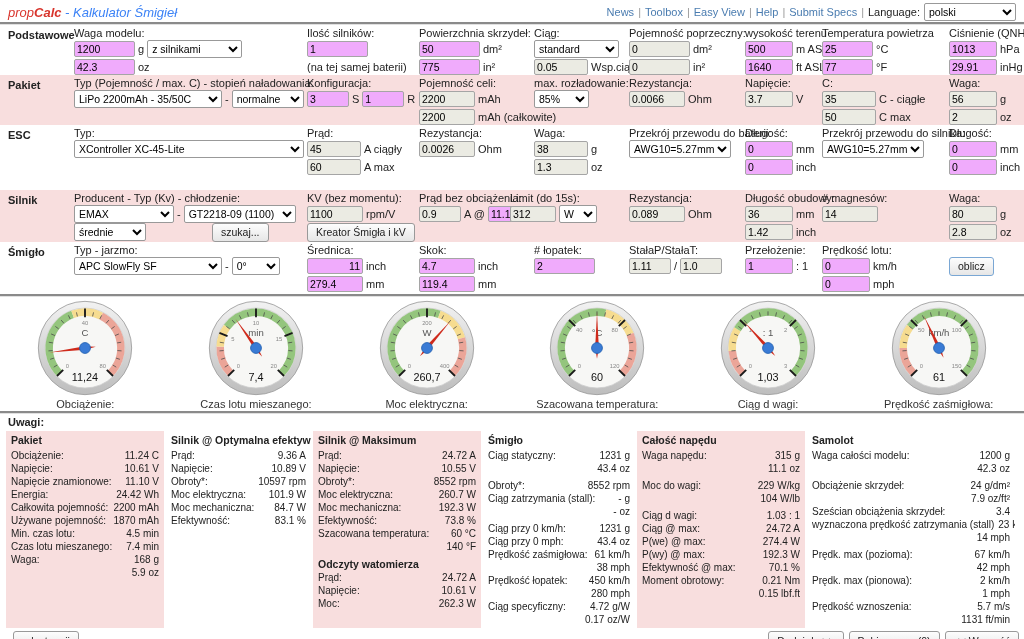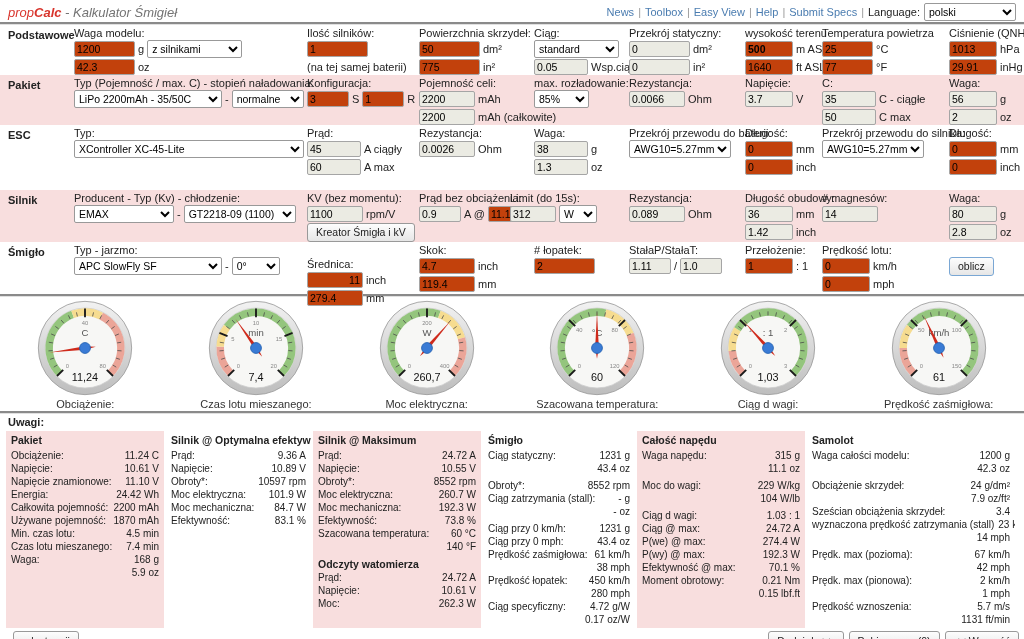--- a/index.html
+++ b/index.html
@@ -5,32 +5,32 @@
   html,body{margin:0;padding:0;}
   body{width:1024px;height:639px;overflow:hidden;background:#fff;color:#222;
        font-family:"Liberation Sans",sans-serif;font-size:11px;}
   a{text-decoration:none;}
   
   .hdr{display:flex;align-items:center;height:20px;padding:2px 8px 0 8px;}
   .hdr-note{flex:1;color:#444;padding-left:92px;}
   .logo{font-style:italic;font-size:13px;white-space:nowrap;}
   .logo .p{color:#d8342c;}
   .logo .c{color:#d8342c;font-weight:bold;}
-  .logo .r{color:#737373;}
+  .logo .r{color:#3b82f6;}
   .hdr-right{flex:1;display:flex;justify-content:flex-end;align-items:center;white-space:nowrap;}
   .hdr-right a{color:#4a7cb0;}
   .sep{color:#999;margin:0 4px;}
   .langlab{color:#222;margin-right:4px;}
   
   .rule{height:2px;background:#8a8a8a;border-bottom:1px solid #e0e0e0;}
   
   select{font-family:inherit;font-size:10.5px;height:18px;border:1px solid #999;
          background:#fff;border-radius:2px;}
   input{font-family:inherit;font-size:10.5px;height:14px;border:1px solid #a5a5a5;
-        padding:0 2px;border-radius:2px;background:#c2410c;}
+        padding:0 2px;border-radius:2px;background:#f0abfc;}
   input.ro{background:#ebebe3;}
   button{font-family:inherit;font-size:10.5px;height:19px;border:1px solid #999;
          background:linear-gradient(#fdfdfd,#e6e6e6);border-radius:3px;padding:0 8px;color:#222;}
   button.primary{border-color:#7aa7d4;}
   .frow{position:relative;}
   .frow.tint{background:#f8dede;}
   .sect{position:absolute;left:8px;top:4px;font-weight:bold;white-space:nowrap;}
   .fgroup{position:absolute;top:2px;}
   .fglabel{height:13px;line-height:13px;white-space:nowrap;}
   .fline{display:flex;align-items:center;height:18px;white-space:nowrap;}
@@ -121,34 +121,34 @@
         <div class="fglabel">Ciąg:</div>
         <div class="fline">
           <select class="fsel" style="width: 85px;"><option>standard</option></select>
         </div>
         <div class="fline">
           <input class="fin ro" readonly="" value="0.05" style="width: 48px;">
           <span class="ftext">Wsp.ciągu</span>
         </div>
       </div>
       <div class="fgroup" style="left: 629px; width: 116px;">
-        <div class="fglabel">Przekrój statyczny:</div>
+        <div class="fglabel">Pojemność poprzeczny:</div>
         <div class="fline">
           <input class="fin ro" readonly="" value="0" style="width: 55px;">
           <span class="ftext">dm²</span>
         </div>
         <div class="fline">
           <input class="fin ro" readonly="" value="0" style="width: 55px;">
           <span class="ftext">in²</span>
         </div>
       </div>
       <div class="fgroup" style="left: 745px; width: 77px;">
         <div class="fglabel">wysokość terenu</div>
         <div class="fline">
-          <input class="fin" value="500" style="width: 42px; font-weight: bold;">
+          <input class="fin" value="500" style="width: 42px;">
           <span class="ftext">m ASL</span>
         </div>
         <div class="fline">
           <input class="fin" value="1640" style="width: 42px;">
           <span class="ftext">ft ASL</span>
         </div>
       </div>
       <div class="fgroup" style="left: 822px; width: 127px;">
         <div class="fglabel">Temperatura powietrza</div>
         <div class="fline">
@@ -319,20 +319,25 @@
     </div>
     <div class="frow tint" style="height: 52px;">
       <div class="sect">Silnik</div>
       <div class="fgroup" style="left: 74px; width: 233px;">
         <div class="fglabel">Producent - Typ (Kv) - chłodzenie:</div>
         <div class="fline">
           <select class="fsel" style="width: 100px;"><option>EMAX</option></select>
           <span class="ftext">-</span>
           <select class="fsel" style="width: 112px;"><option>GT2218-09 (1100)</option></select>
         </div>
+        <div class="fline">
+          <select class="fsel" style="width: 72px;"><option>średnie</option></select>
+          <span class="fgap" style="display: inline-block; width: 60px;"></span>
+          <button class="fbtn">szukaj...</button>
+        </div>
       </div>
       <div class="fgroup" style="left: 307px; width: 112px;">
         <div class="fglabel">KV (bez momentu):</div>
         <div class="fline">
           <input class="fin ro" readonly="" value="1100" style="width: 50px;">
           <span class="ftext">rpm/V</span>
         </div>
         <div class="fline">
           <button class="fbtn">Kreator Śmigła i kV</button>
         </div>
@@ -392,21 +397,21 @@
     <div class="frow" style="height: 52px;">
       <div class="sect">Śmigło</div>
       <div class="fgroup" style="left: 74px; width: 233px;">
         <div class="fglabel">Typ - jarzmo:</div>
         <div class="fline">
           <select class="fsel" style="width: 148px;"><option>APC SlowFly SF</option></select>
           <span class="ftext">-</span>
           <select class="fsel" style="width: 48px;"><option>0°</option></select>
         </div>
       </div>
-      <div class="fgroup" style="left: 307px; width: 112px; margin-top: 14px;">
+      <div class="fgroup" style="left: 307px; width: 112px;">
         <div class="fglabel">Średnica:</div>
         <div class="fline">
           <input class="fin" value="11" style="width: 50px; text-align: right;">
           <span class="ftext">inch</span>
         </div>
         <div class="fline">
           <input class="fin" value="279.4" style="width: 50px;">
           <span class="ftext">mm</span>
         </div>
       </div>

